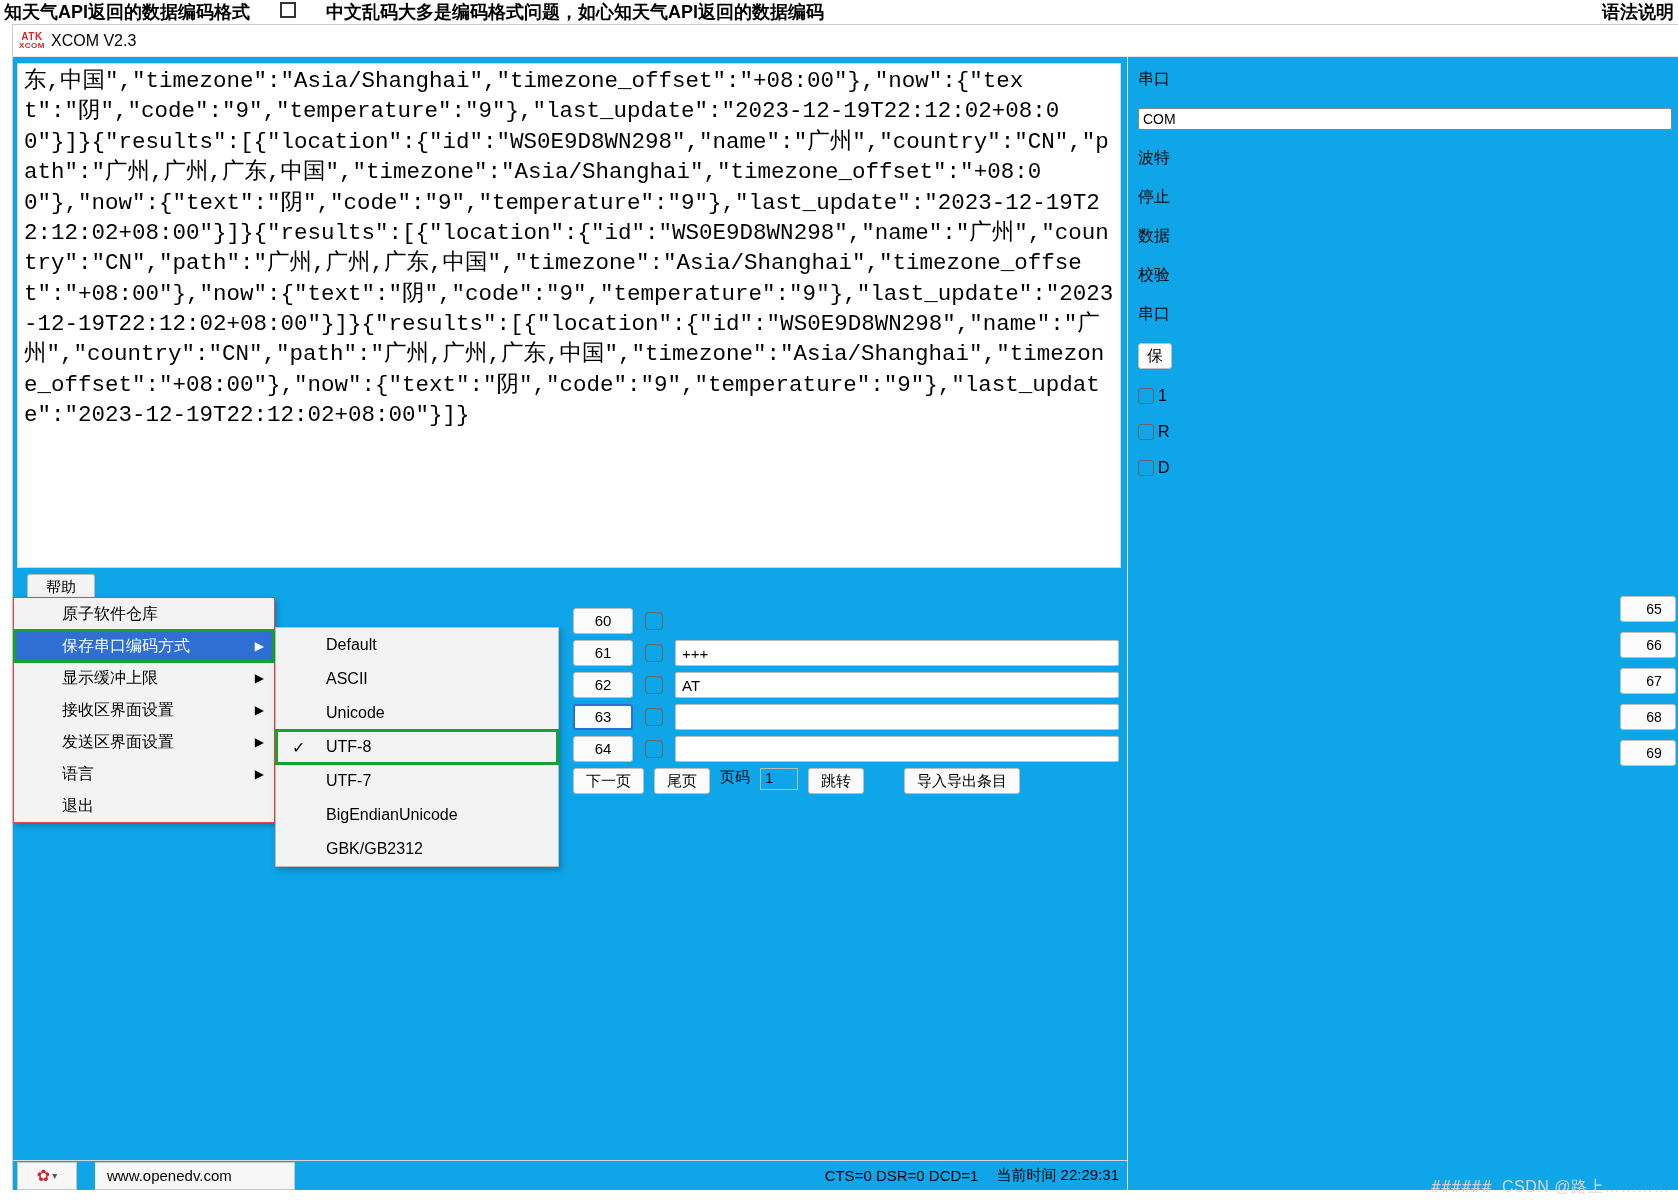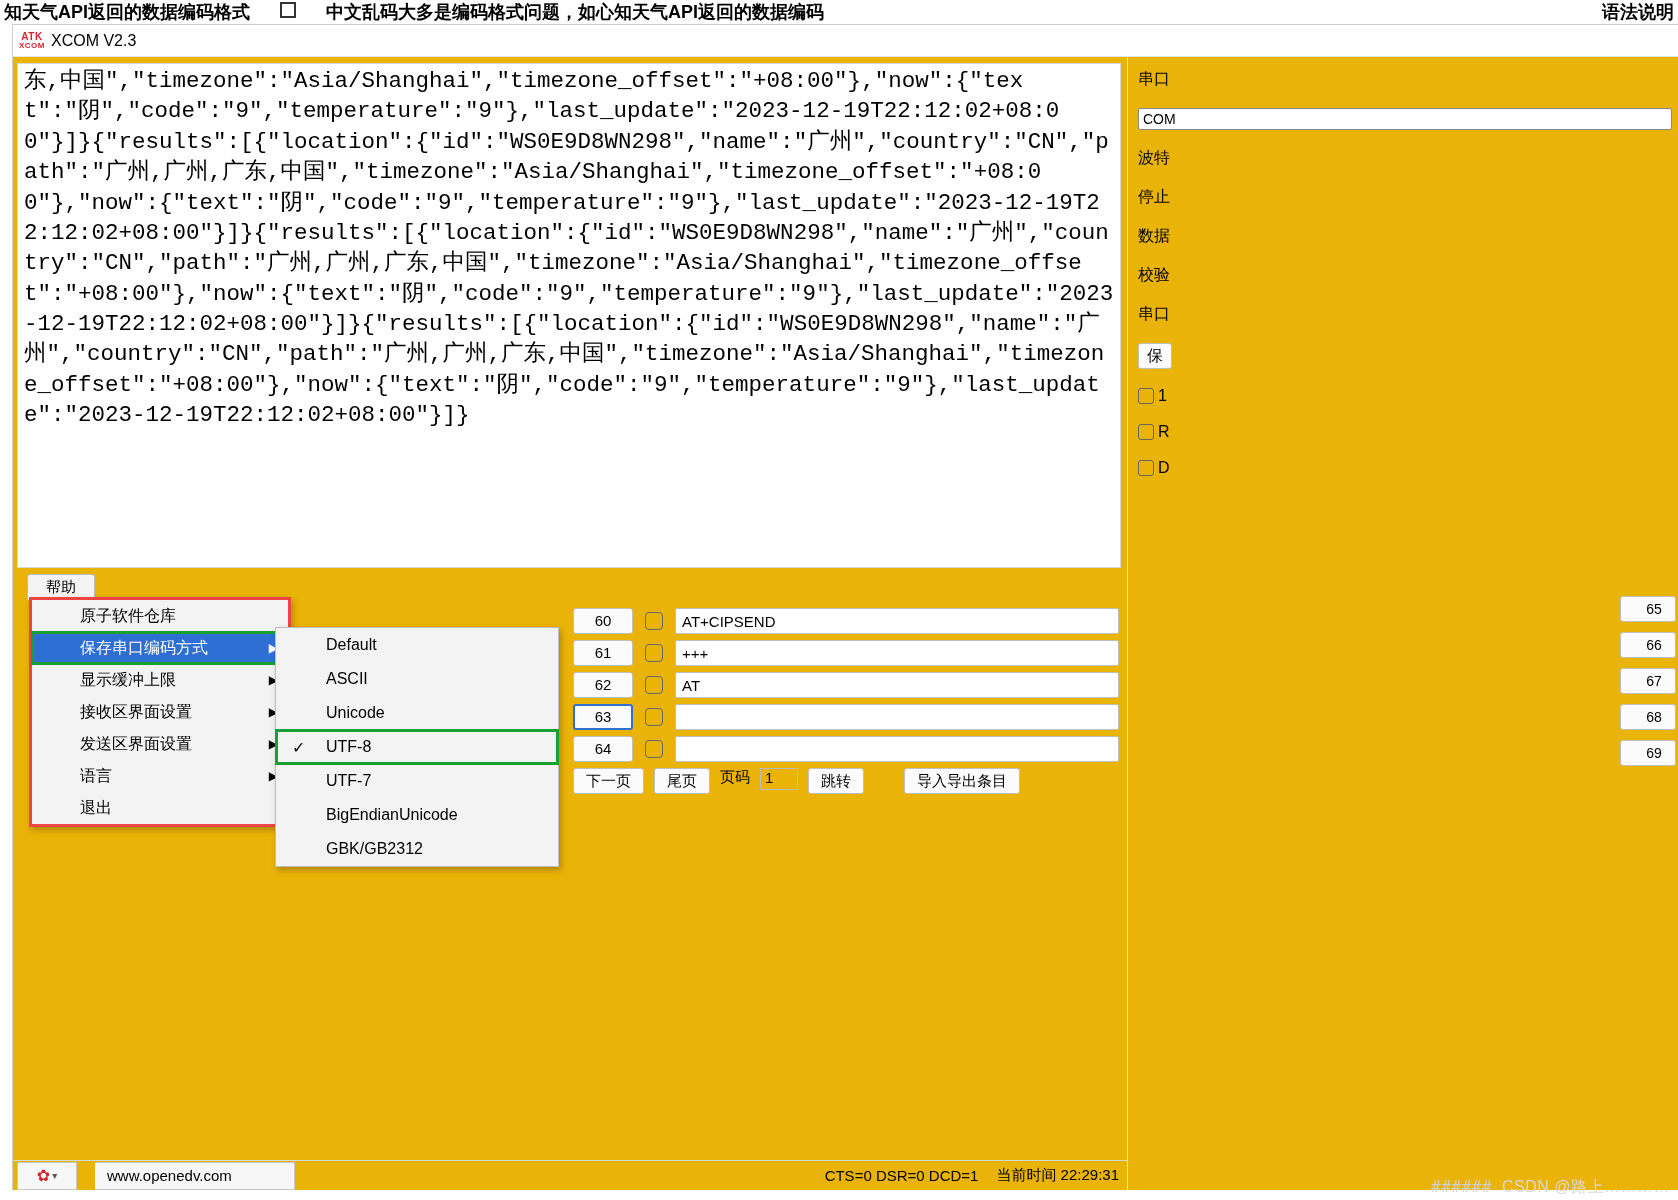--- a/index.html
+++ b/index.html
@@ -14,21 +14,21 @@
     overflow: hidden; white-space: nowrap;
   }
   .topstrip .frag1 { padding-left: 4px; }
   .topstrip .sq { width: 16px; height: 16px; border: 2px solid #333; margin: 2px 30px 0 30px; flex: 0 0 auto; }
   .topstrip .frag2 { flex: 1; }
   .topstrip .rightlabel { margin-left: auto; padding-right: 4px; }
 
   .appwin {
     position: absolute; left: 12px; top: 24px; right: 0; bottom: 10px;
     border: 1px solid #ccc; border-right: none; border-bottom: none;
-    background: #eab308;
+    background: #0ea5e9;
   }
   .titlebar {
     height: 32px; display: flex; align-items: center; padding: 0 6px;
     border-bottom: 1px solid #e5e5e5; font-size: 16px; background:#fff;
   }
   .titlebar .logo {
     font-size: 10px; font-weight: 800; line-height: 9px; margin-right: 6px;
     text-align: center; letter-spacing: 0.5px;
   }
   .titlebar .logo .atk { color: #d4232a; }
@@ -106,22 +106,22 @@
   .gear { color:#d4232a; font-size:16px; }
   .tri { font-size:10px; color:#555; }
   .urlbox {
     height:28px; border:1px solid #c7c7c7; border-left:none; background:#f7f7f7;
     padding:0 12px; display:flex; align-items:center; min-width:200px;
   }
   .statusbar .spacer { flex:1; }
 
   
   .ctx {
-    position:absolute; left:16px; top:540px; width:262px;
-    background:#f3f3f3; border:3px solid #ef4444; box-shadow: 2px 3px 6px rgba(0,0,0,.25);
+    position:absolute; left:0; top:540px; width:262px;
+    background:#f3f3f3; border:1px solid #ef4444; box-shadow: 2px 3px 6px rgba(0,0,0,.25);
     font-size:16px; z-index:100;
   }
   .ctx .row {
     display:flex; align-items:center; height:32px; padding:0 10px 0 48px;
     position:relative;
   }
   .ctx .row.hl { background:#2f6fd4; color:#fff; outline:3px solid #17a033; outline-offset:-2px; }
   .ctx .row .arr { position:absolute; right:10px; font-size:12px; }
   .sub {
     position:absolute; left:262px; top:570px; width:284px;
@@ -171,21 +171,20 @@
 
       <div class="tabstrip">
         <div class="tab help">帮助</div>
       </div>
 
       <div class="sendrows">
 
       <div class="sendrow">
             <div class="numbtn">60</div>
             <div class="chk"></div>
-            <div class="txt">AT+CIPSEND</div>
           </div>
           <div class="sendrow">
             <div class="numbtn">61</div>
             <div class="chk"></div>
             <div class="txt">+++</div>
           </div>
           <div class="sendrow">
             <div class="numbtn">62</div>
             <div class="chk"></div>
             <div class="txt">AT</div>

